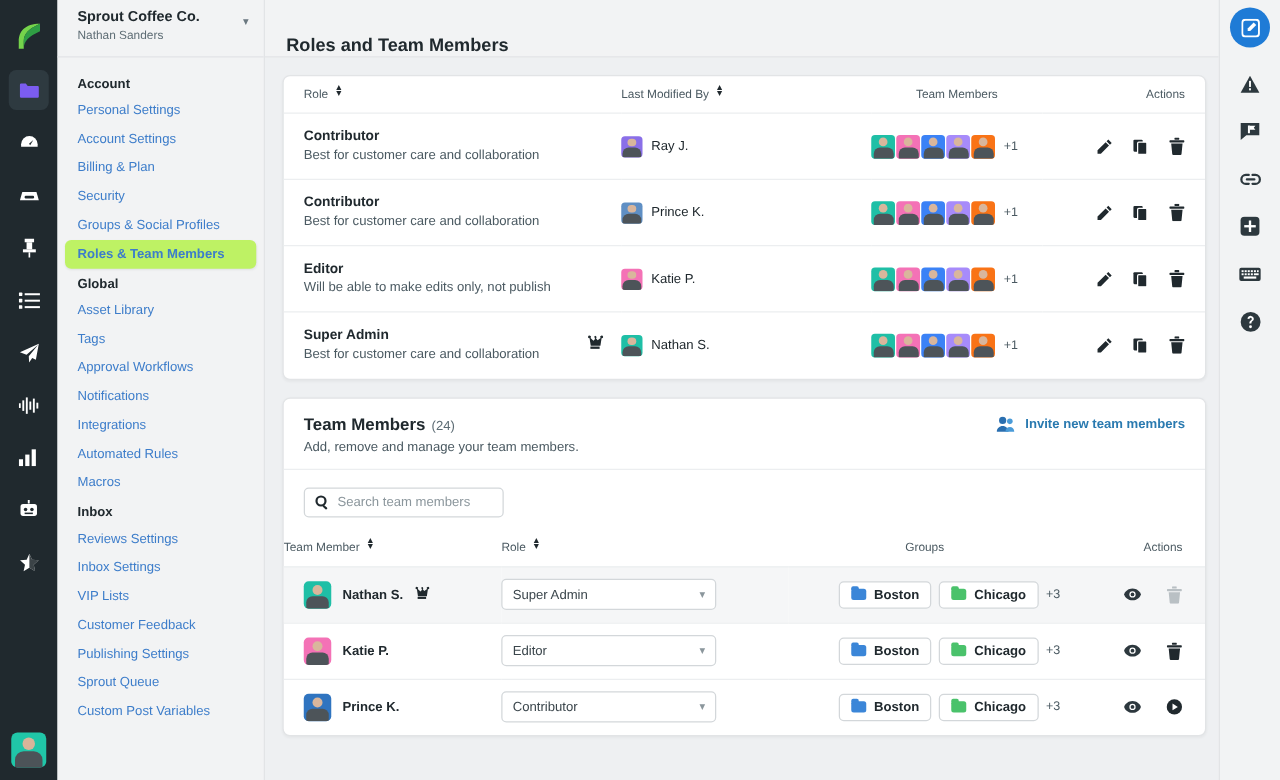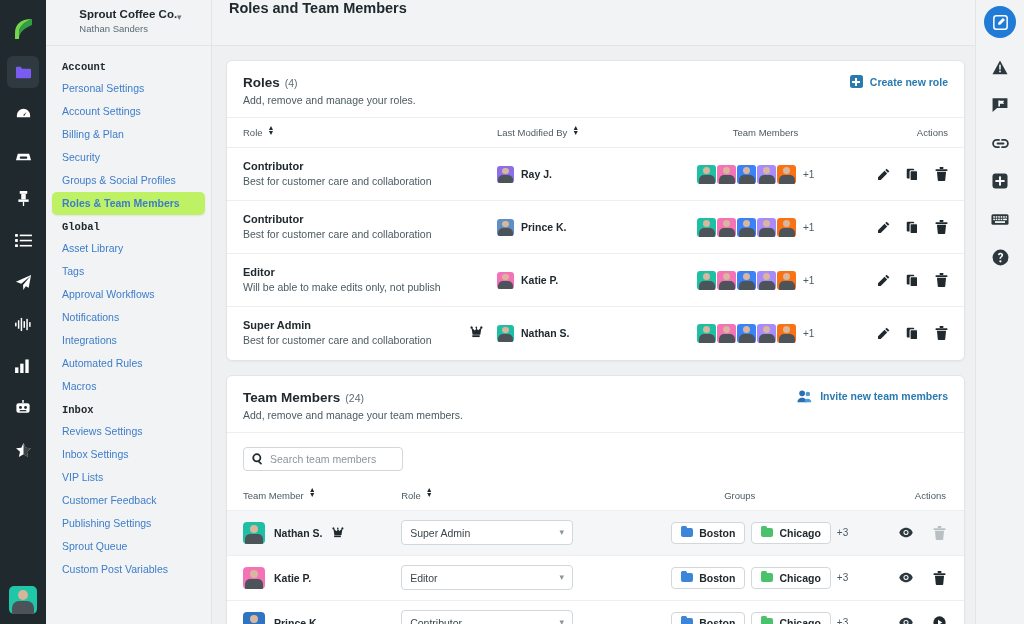--- a/index.html
+++ b/index.html
@@ -33,45 +33,44 @@
 
   
   .settings-nav {
     width: 166px; height: 624px; background: #f2f3f4;
     border-right: 1px solid #e2e4e6; flex: none;
     display: flex; flex-direction: column;
   }
   .acct-header {
     height: 46px; border-bottom: 1px solid #e2e4e6;
     padding: 7px 12px 0 16px; display: flex; align-items: flex-start;
-    justify-content: center;
+    justify-content: space-between;
   }
   .acct-name { font-size: 11.5px; font-weight: bold; color: #20292e; line-height: 15px; }
   .acct-user { font-size: 9.5px; color: #5d6c74; line-height: 13px; }
   .chev { color: #6b7880; font-size: 9px; margin-top: 5px; }
   .nav-scroll { flex: 1; overflow: hidden; padding-top: 9px; }
   .nav-section {
     font-size: 10.5px; font-weight: bold; color: #20292e;
     padding: 6px 16px 4px 16px;
-    font-family: Liberation Mono, monospace;
   }
   .nav-item {
     font-size: 10.5px; color: #3d7dca; padding: 5px 16px;
     line-height: 13px; white-space: nowrap;
   }
   .nav-item.active {
     background: #bef264; border-radius: 5px; margin: 0 6px; padding: 5px 10px;
     font-weight: bold; box-shadow: 0 1px 2px rgba(0,0,0,.07);
   }
 
   
   .main { flex: 1; height: 624px; display: flex; flex-direction: column; background: #eef0f2; min-width:0; }
   .topbar {
     height: 46px; background: #f2f3f4; border-bottom: 1px solid #e2e4e6;
-    display: flex; align-items: flex-start; padding-left: 17px; flex: none;
+    display: flex; align-items: flex-end; padding-left: 17px; flex: none;
   }
   .topbar h1 { font-size: 14.5px; font-weight: bold; color: #20292e; }
   .content { flex: 1; overflow: hidden; padding: 14px 10px 0 14px; }
 
   .card {
     background: #fff; border-radius: 6px; border: 1px solid #e2e4e6;
     box-shadow: 0 1px 2px rgba(0,0,0,.04); margin-bottom: 14px;
   }
   .card-head {
     padding: 12px 16px 11px 16px; border-bottom: 1px solid #eceef0;
@@ -119,21 +118,21 @@
   .av .h { position: absolute; left: 6px; top: 2.5px; width: 7px; height: 7px; border-radius: 50%; background: #d9b69c; }
   .av .b { position: absolute; left: 1.5px; top: 10.5px; width: 16px; height: 9px; border-radius: 5px 5px 0 0; background: #4d5459; }
   .av.sm { width: 17px; height: 17px; }
   .av.sm .h { left:5px; top:2px; width:6.5px; height:6.5px;}
   .av.sm .b { left:1px; top:9.5px; width:15px; height:8px;}
   .av.lg { width: 22px; height: 22px; border-radius: 4px; }
   .av.lg .h { left: 7px; top: 3px; width: 8px; height: 8px; }
   .av.lg .b { left: 2px; top: 12px; width: 18px; height: 10px; }
 
   .modby { display: flex; align-items: center; gap: 7px; }
-  .modby span { font-size: 10.5px; color: #20292e; font-weight: bold; }
+  .modby span { font-size: 10.5px; color: #20292e; }
 
   .stack { display: flex; align-items: center; }
   .stack .av { margin-right: 1px; }
   .stack .more { font-size: 10px; color: #4b5a62; margin-left: 6px; }
 
   .acts { display: flex; align-items: center; justify-content: flex-end; gap: 16px; padding-right: 16px; }
   .icn { color: #20292e; display: inline-flex; }
   .icn.dim { color: #b9c0c4; }
 
   
@@ -324,32 +323,20 @@
   </div>
 
   <div class="main">
     <div class="topbar">
       <h1>Roles and Team Members</h1>
     </div>
 
     <div class="content">
 
       <div class="card">
-        <div class="card-head">
-          <div>
-            <div>
-              <span class="card-title">Roles</span><span class="card-count">(4)</span>
-            </div>
-            <div class="card-sub">Add, remove and manage your roles.</div>
-          </div>
-          <div class="head-action">
-            <span class="plus-sq"></span>
-            <span>Create new role</span>
-          </div>
-        </div>
 
         <table>
           <thead>
               <tr>
             <th style="width:270px;padding-left:16px">
               <span class="th-inner">
                     <span>Role</span>
               <span class="sorter">
                       <i>▲</i>
                       <i>▼</i>
@@ -682,21 +669,21 @@
                   <rect x="7.6" y="8.4" width="4.6" height="1.9" rx=".9" transform="rotate(42 7.6 8.4)" fill="#20292e"></rect>
                 </svg>
             </span>
             <input type="text" placeholder="Search team members" style="">
           </div>
         </div>
 
         <table>
           <thead>
               <tr>
-            <th style="width:180px;padding-left:16px">
+            <th style="width:180px;">
               <span class="th-inner">
                     <span>Team Member</span>
               <span class="sorter">
                       <i>▲</i>
                       <i>▼</i>
                     </span>
                   </span>
             </th>
             <th style="width:235px">
               <span class="th-inner">

